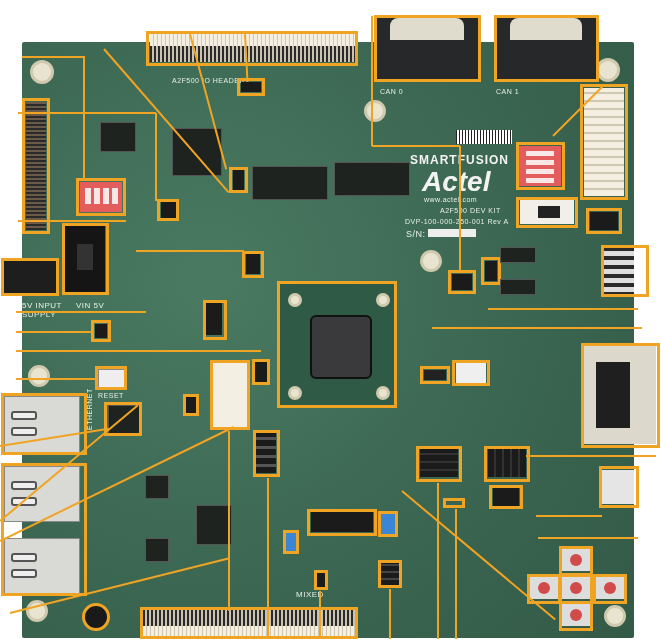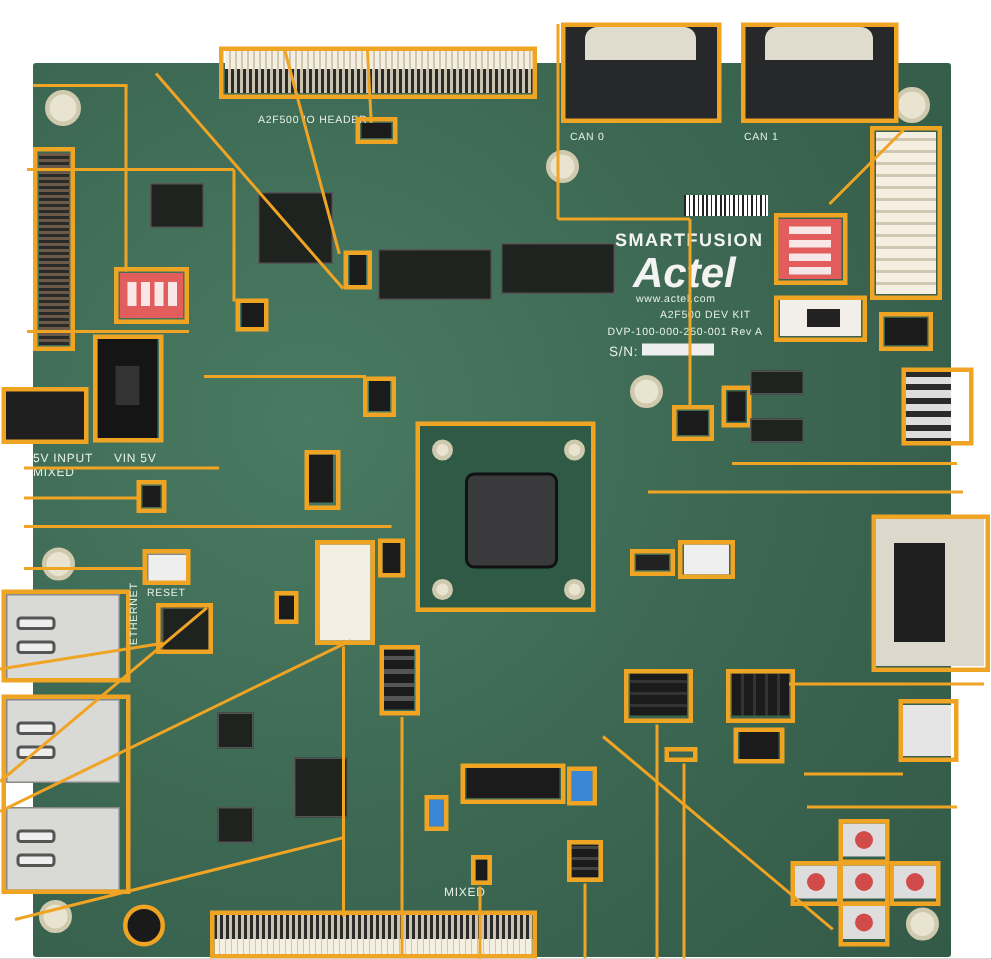--- a/index.html
+++ b/index.html
@@ -81,21 +81,21 @@
 <div class="box" style="left:157px;top:199px;width:22px;height:22px;"></div>
 <div class="jumper" style="left:246px;top:254px;width:14px;height:20px;"></div>
 <div class="box" style="left:242px;top:251px;width:22px;height:27px;"></div>
 
 <div class="abs" style="left:4px;top:260px;width:52px;height:34px;background:#1e1e1e;"></div>
 <div class="box" style="left:1px;top:258px;width:58px;height:38px;"></div>
 <div class="abs" style="left:65px;top:226px;width:40px;height:66px;background:#151515;">
     <div style="position:absolute;left:12px;top:18px;width:16px;height:26px;background:#333;"></div>
   </div>
 <div class="box" style="left:62px;top:223px;width:47px;height:72px;"></div>
-<div class="silk" style="left:22px;top:301px;font-size:8px;width:60px;white-space:normal;line-height:9px;">5V INPUT MIXED</div>
+<div class="silk" style="left:22px;top:301px;font-size:8px;width:60px;white-space:normal;line-height:9px;">5V INPUT SUPPLY</div>
 <div class="silk" style="left:76px;top:301px;font-size:8px;">VIN 5V</div>
 
 <div class="jumper" style="left:95px;top:324px;width:12px;height:14px;"></div>
 <div class="box" style="left:91px;top:320px;width:20px;height:22px;"></div>
 <div class="jumper" style="left:206px;top:303px;width:16px;height:32px;"></div>
 <div class="box" style="left:203px;top:300px;width:24px;height:40px;"></div>
 
 <div class="abs" style="left:98px;top:369px;width:26px;height:18px;background:#eeeeee;border:1px solid #888;"></div>
 <div class="box" style="left:95px;top:366px;width:32px;height:24px;"></div>
 <div class="silk" style="left:98px;top:392px;">RESET</div>

